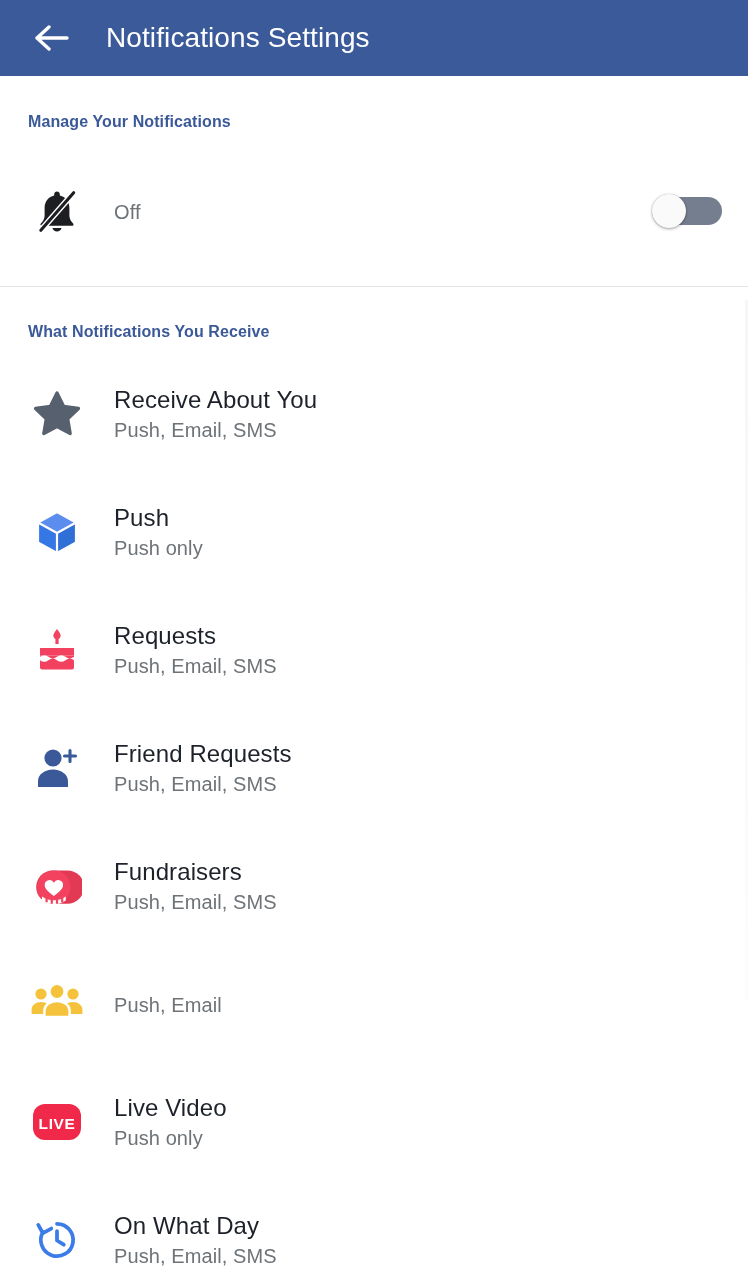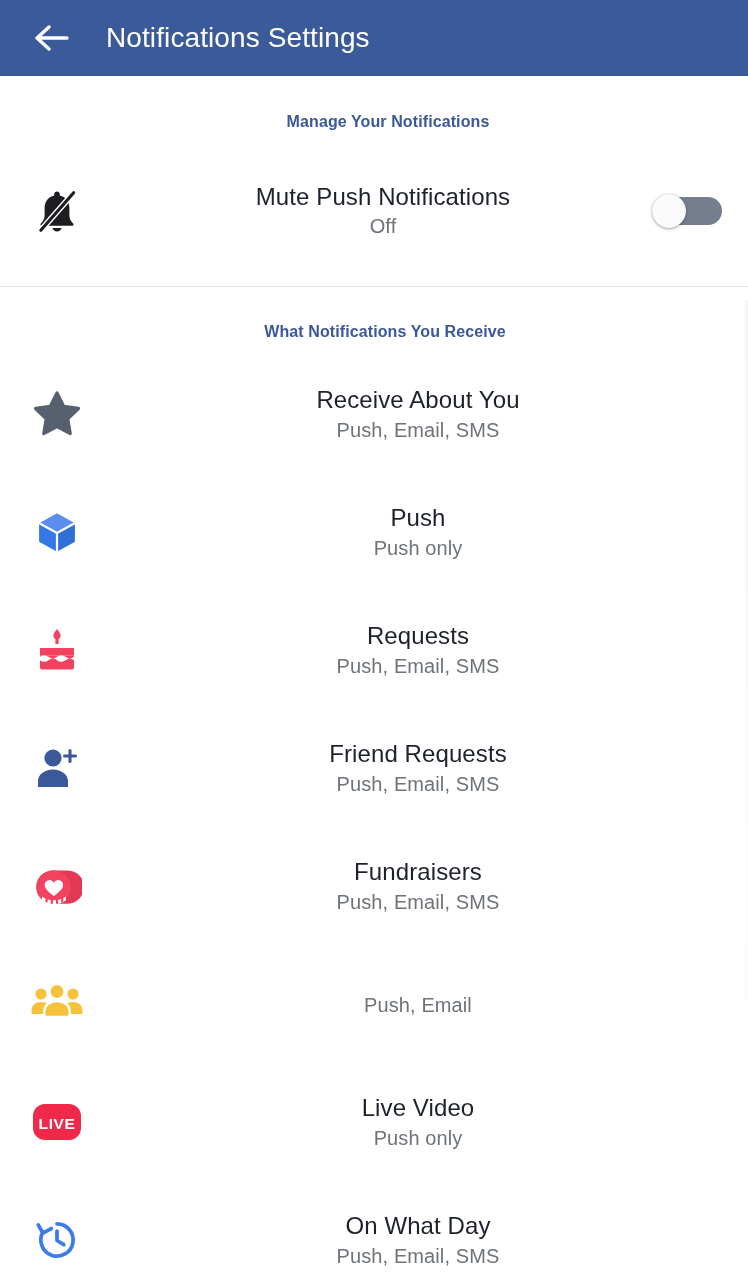--- a/index.html
+++ b/index.html
@@ -2,21 +2,21 @@
 <html><head>
 <meta charset="utf-8">
 <style>
   * { margin:0; padding:0; box-sizing:border-box; }
   html, body {
     width:748px; height:1280px;
     background:#ffffff;
     font-family:"Liberation Sans", sans-serif;
     overflow:hidden;
   }
-  .screen { position:relative; width:748px; height:1280px; background:#fff; overflow:hidden;text-align:center; }
+  .screen { position:relative; width:748px; height:1280px; background:#fff; overflow:hidden; }
 
   
   .appbar {
     height:76px; background:#3b5a9a;
     display:flex; align-items:center;
     padding-left:30px;
   }
   .back-btn {
     width:44px; height:44px;
     display:flex; align-items:center; justify-content:center;
@@ -117,21 +117,20 @@
   <div class="row mute-row">
     <div class="row-icon">
       <svg width="50" height="50" viewBox="0 0 48 48">
         <path d="M24 5.2c-1.5 0-2.7 1.2-2.7 2.7v1.2c-5.4 1.2-9.2 6-9.2 11.7v7.6c0 2.4-.9 4.6-2.5 6.3l-1.1 1.2c-.8.9-.2 2.3 1 2.3h29c1.2 0 1.8-1.4 1-2.3l-1.1-1.2c-1.6-1.7-2.5-3.9-2.5-6.3v-7.6c0-5.7-3.8-10.5-9.2-11.7V7.9c0-1.5-1.2-2.7-2.7-2.7z" fill="#1c1e21"></path>
         <path d="M19.6 40.2c.5 2 2.3 3.5 4.4 3.5s3.9-1.5 4.4-3.5z" fill="#1c1e21"></path>
         <path d="M8.5 42.5 L40 6.5" stroke="#ffffff" stroke-width="5.6" stroke-linecap="round" fill="none"></path>
         <path d="M8.5 42.5 L40 6.5" stroke="#1c1e21" stroke-width="3.0" stroke-linecap="round" fill="none"></path>
       </svg>
     </div>
     <div class="row-text">
-      <div class="row-title">Mute Push Notifications</div>
       <div class="row-sub">Off</div>
     </div>
     <div class="toggle">
       <div class="toggle-track"></div>
       <div class="toggle-knob"></div>
     </div>
   </div>
 
   <div class="divider" style="margin-top:28px;"></div>
 

